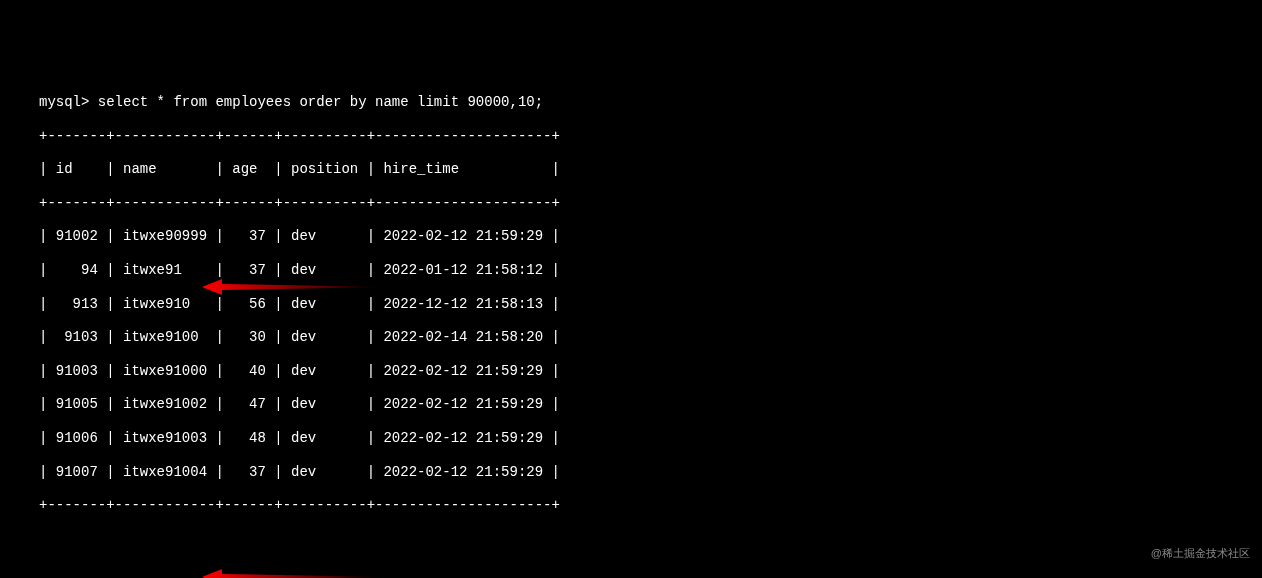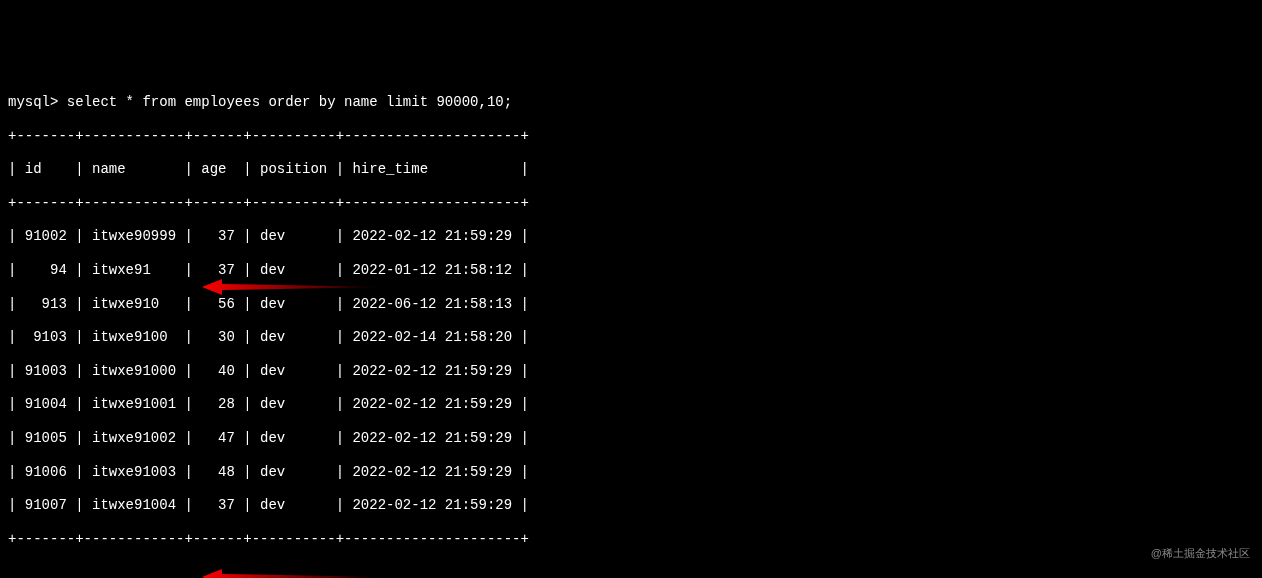--- a/index.html
+++ b/index.html
@@ -9,21 +9,21 @@
       font-family: 'Consolas', 'Monaco', 'Courier New', monospace;
       font-size: 14px;
       line-height: 1.2;
       padding: 10px 8px;
       width: 1262px;
       height: 578px;
       position: relative;
       overflow: hidden;
       white-space: pre;
     }
-    .line { white-space: pre; }
+    .line { white-space: pre; margin-left: 31px; }
     .arrow-container {
       position: absolute;
       pointer-events: none;
     }
     .watermark {
       position: absolute;
       right: 12px;
       bottom: 18px;
       color: #888888;
       font-size: 11px;
@@ -35,24 +35,23 @@
 
 
 
 <div>
 <div class="line"><span>mysql&gt; </span><span>select * from employees order by name limit 90000,10;</span></div>
 <div class="line">+-------+------------+------+----------+---------------------+</div>
 <div class="line">| id    | name       | age  | position | hire_time           |</div>
 <div class="line">+-------+------------+------+----------+---------------------+</div>
 <div class="line">| 91002 | itwxe90999 |   37 | dev      | 2022-02-12 21:59:29 |</div>
 <div class="line">|    94 | itwxe91    |   37 | dev      | 2022-01-12 21:58:12 |</div>
-<div class="line">|   913 | itwxe910   |   56 | dev      | 2022-06-12 21:58:13 |</div>
+<div class="line">|   913 | itwxe910   |   56 | dev      | 2022-12-12 21:58:13 |</div>
 <div class="line">|  9103 | itwxe9100  |   30 | dev      | 2022-02-14 21:58:20 |</div>
 <div class="line">| 91003 | itwxe91000 |   40 | dev      | 2022-02-12 21:59:29 |</div>
-<div class="line">| 91004 | itwxe91001 |   28 | dev      | 2022-02-12 21:59:29 |</div>
 <div class="line">| 91005 | itwxe91002 |   47 | dev      | 2022-02-12 21:59:29 |</div>
 <div class="line">| 91006 | itwxe91003 |   48 | dev      | 2022-02-12 21:59:29 |</div>
 <div class="line">| 91007 | itwxe91004 |   37 | dev      | 2022-02-12 21:59:29 |</div>
 <div class="line">+-------+------------+------+----------+---------------------+</div>
 
 
 
 
 
 

